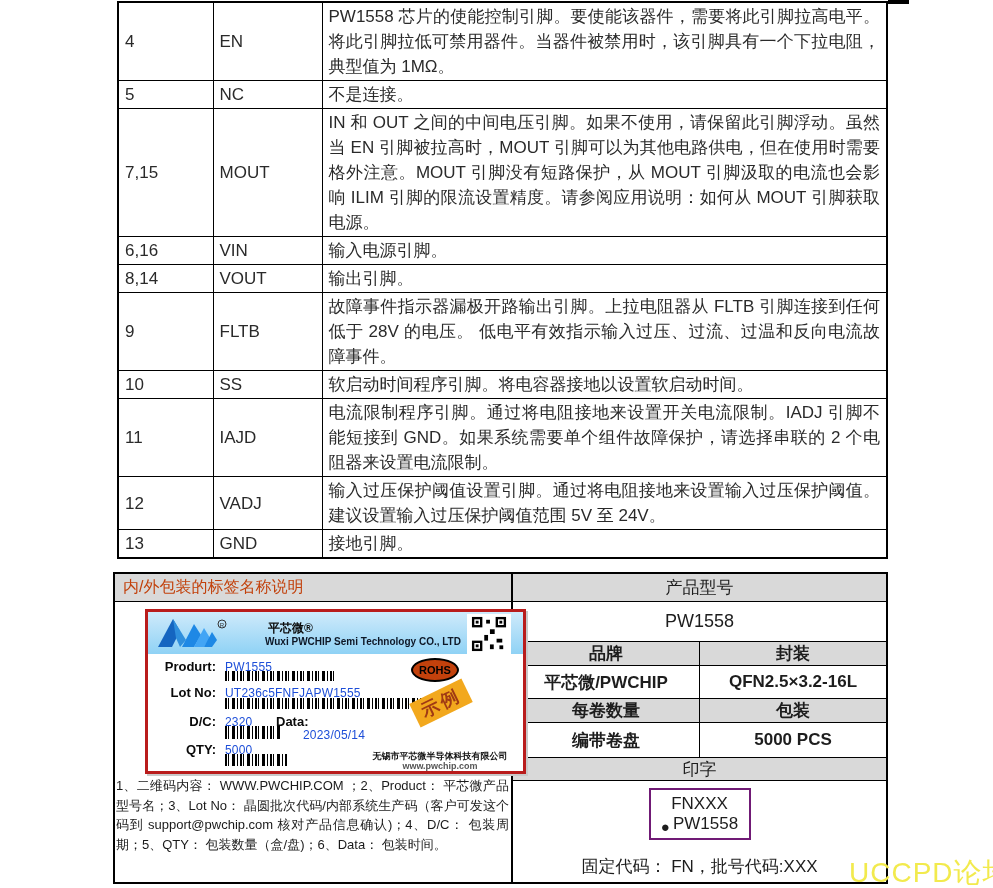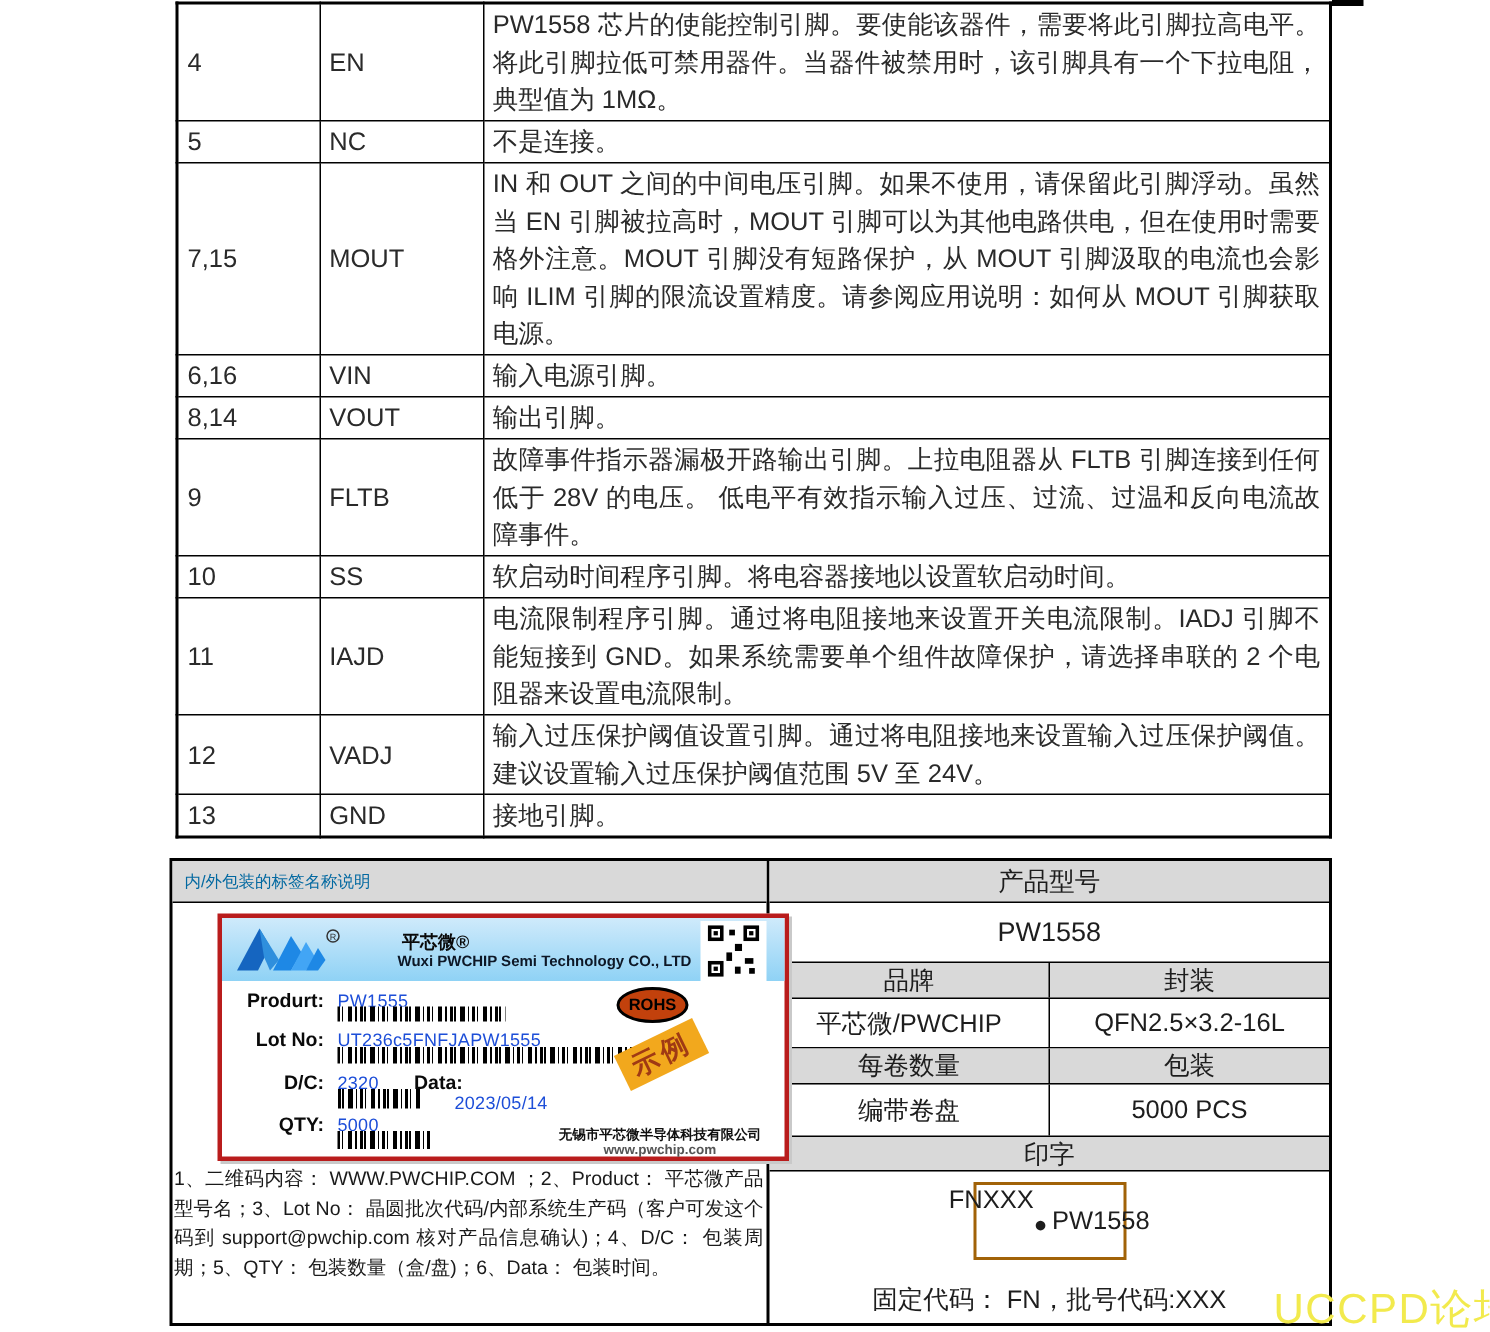--- a/index.html
+++ b/index.html
@@ -23,33 +23,33 @@
   .corner-mark{position:absolute;left:888px;top:0;width:21px;height:4px;background:#000;}
 
   
   #pack-table{
     position:absolute;left:113px;top:572px;width:775px;height:312px;
     border:2px solid #000;box-sizing:border-box;display:flex;background:#fff;
   }
   .pack-left{width:398px;border-right:2px solid #000;box-sizing:border-box;display:flex;flex-direction:column;}
   .pack-left-header{
     height:28px;background:#d9d9d9;border-bottom:1px solid #000;
-    font-size:11px;display:flex;align-items:center;padding-left:8px;box-sizing:border-box;color:#0369a1;
+    font-size:16px;display:flex;align-items:center;padding-left:8px;box-sizing:border-box;color:#c2410c;
   }
   .pack-left-body{flex:1;position:relative;}
 
   .pack-right{flex:1;display:flex;flex-direction:column;box-sizing:border-box;}
   .pr-row{border-bottom:1px solid #000;box-sizing:border-box;display:flex;align-items:center;justify-content:center;font-size:17px;color:#1d1d1d;}
   .gray{background:#d9d9d9;text-align:center;}
   .h28{height:28px;} .h40{height:40px;font-size:18px;} .h24{height:24px;} .h33{height:33px;} .h35{height:35px;} .h23{height:23px;}
   .pr-split{padding:0;}
-  .pr-split .half{flex:1;display:flex;align-items:center;justify-content:center;height:100%;box-sizing:border-box;}
+  .pr-split .half{flex:1;display:flex;align-items:center;justify-content:center;height:100%;box-sizing:border-box;font-weight:bold;}
   .pr-split .half + .half{border-left:1px solid #000;}
   .mark-area{flex:1;display:flex;flex-direction:column;align-items:center;border-bottom:none;justify-content:flex-start;}
-  .chip-box{margin-top:7px;width:102px;height:52px;border:2px solid #a16207;box-sizing:border-box;display:flex;flex-direction:row;justify-content:center;background:#fff;}
+  .chip-box{margin-top:7px;width:102px;height:52px;border:2px solid #701a75;box-sizing:border-box;display:flex;flex-direction:column;justify-content:center;background:#fff;}
   .chip-line1{text-align:center;font-size:17px;color:#1d1d1d;}
   .chip-line2{display:flex;align-items:center;justify-content:center;font-size:17px;color:#1d1d1d;}
   .chip-dot{font-size:15px;margin-right:3px;position:relative;top:3px;line-height:10px;}
   .mark-note{margin-top:15px;font-size:17px;color:#1d1d1d;}
 
   
   .pkg-label{
     position:absolute;left:30px;top:7px;width:381px;height:165px;
     border:3px solid #b91c1c;background:#fff;box-shadow:2px 2px 0 #c9c9c9;box-sizing:border-box;
   }

